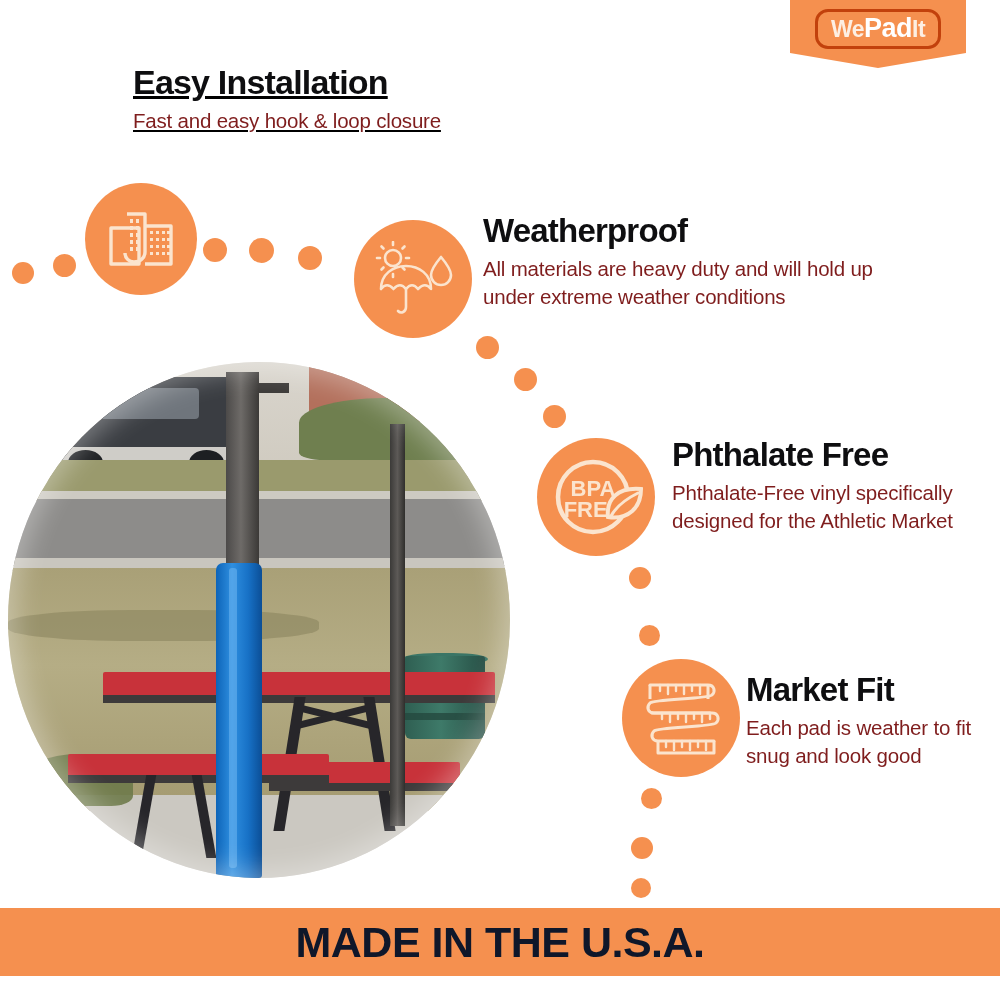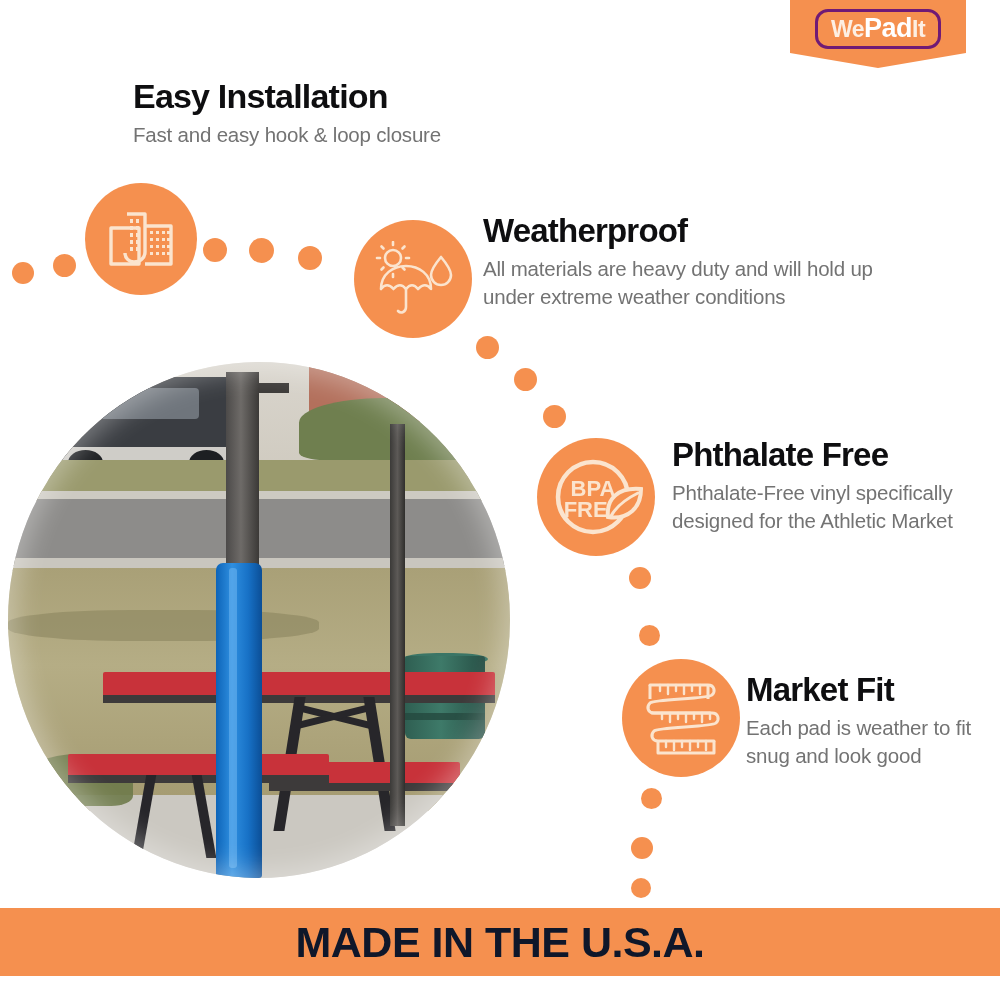--- a/index.html
+++ b/index.html
@@ -15,40 +15,40 @@
   
   .logo-banner{
     position:absolute;left:790px;top:0;width:176px;height:68px;
     background:#F5904F;
     -webkit-clip-path:polygon(0 0,100% 0,100% 78%,50% 100%,0 78%);
     clip-path:polygon(0 0,100% 0,100% 78%,50% 100%,0 78%);
     display:flex;align-items:flex-start;justify-content:center;
   }
   .logo-plate{
     margin-top:9px;
-    border:3px solid #701a75;border-radius:13px;
+    border:3px solid #c2410c;border-radius:13px;
     padding:3px 13px 4px 13px;
     display:flex;align-items:baseline;
     line-height:1;
   }
   .logo-we{font-size:23px;font-weight:bold;color:#FDEFE3;letter-spacing:-0.5px;}
   .logo-pad{font-size:27px;font-weight:bold;color:#FFFFFF;letter-spacing:-0.5px;}
   .logo-it{font-size:23px;font-weight:bold;color:#FDEFE3;letter-spacing:-0.5px;}
 
   
   .feat-title{
     font-weight:bold;color:#0E0E10;letter-spacing:-0.8px;
     font-size:33px;line-height:1.08;margin:0;
   }
   .feat-desc{
-    color:#737373;font-size:20.5px;line-height:1.38;margin:6px 0 0 0;
+    color:#7f1d1d;font-size:20.5px;line-height:1.38;margin:6px 0 0 0;
     letter-spacing:-0.2px;
   }
 
-  #block-easy{position:absolute;left:133px;top:78px;width:420px;}
+  #block-easy{position:absolute;left:133px;top:64px;width:420px;text-decoration:underline;}
   #block-easy .feat-title{font-size:34px;}
   #block-weather{position:absolute;left:483px;top:213px;width:420px;}
   #block-phth{position:absolute;left:672px;top:437px;width:300px;}
   #block-fit{position:absolute;left:746px;top:672px;width:240px;}
 
   
   .icon-circle{
     position:absolute;border-radius:50%;background:#F5904F;
     display:flex;align-items:center;justify-content:center;
   }

